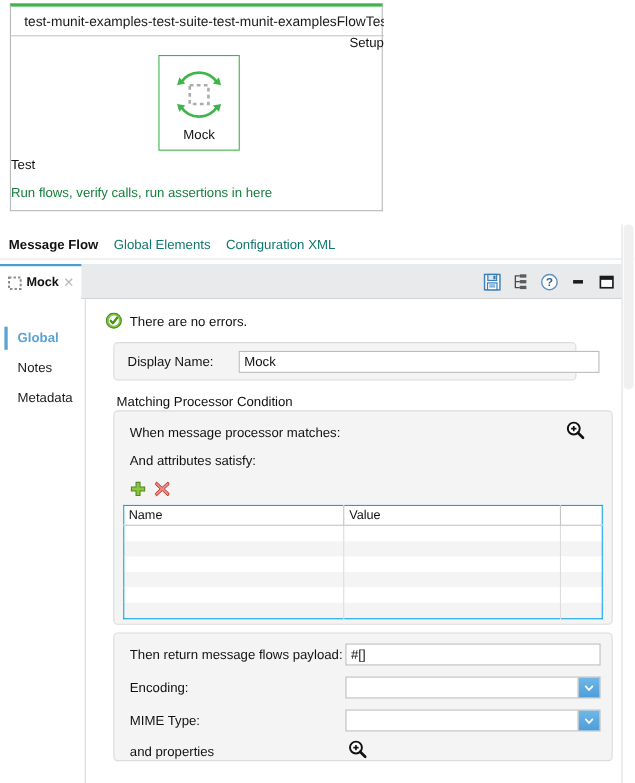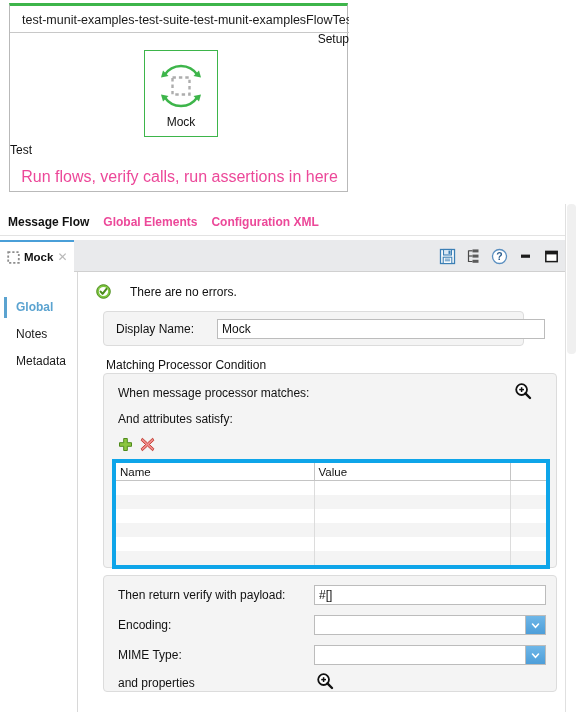--- a/index.html
+++ b/index.html
@@ -94,45 +94,44 @@
     position: absolute;
     left: 0; top: 137px;
     width: 339px;
     font-size: 12px;
     color: #111;
   }
   #hint-label {
     position: absolute;
     left: 0; top: 162px;
     width: 339px;
-    text-align: center;
-    font-size: 16px;
-    color: #ec4899;
+    text-align: left;
+    font-size: 12px;
+    color: #15803d;
   }
 
   
   #view-tabs {
     position: absolute;
     left: 0; top: 208px;
     width: 577px;
     height: 28px;
     background: #ffffff;
     border-bottom: 1px solid #e3e3e3;
     display: flex;
     align-items: center;
     padding-left: 8px;
     box-sizing: border-box;
   }
   .view-tab {
     font-size: 12px;
-    color: #ec4899;
+    color: #0f766e;
     margin-right: 14px;
     cursor: default;
     white-space: nowrap;
-    font-weight: bold;
   }
   .view-tab.active {
     color: #111111;
     font-weight: bold;
   }
 
   
   #editor-header {
     position: absolute;
     left: 0; top: 240px;
@@ -245,21 +244,20 @@
     align-items: center;
   }
   #status-icon {
     width: 15px; height: 15px;
     margin-right: 7px;
     flex: 0 0 auto;
   }
   #status-text {
     font-size: 12px;
     color: #111;
-    margin-left: 12px;
   }
 
   .group-box {
     position: absolute;
     background: #f4f4f4;
     border: 1px solid #dcdcdc;
     border-radius: 4px;
     box-sizing: border-box;
   }
   #display-name-group {
@@ -339,21 +337,21 @@
     position: absolute;
     left: 36px; top: 63px;
     width: 15px; height: 15px;
     cursor: default;
   }
 
   #attrs-table {
     position: absolute;
     left: 8px; top: 85px;
     width: 436px;
-    border: 4px solid #0ea5e9;
+    border: 1px solid #0ea5e9;
     border-collapse: collapse;
     background: #ffffff;
     table-layout: fixed;
   }
   #attrs-table th {
     height: 17px;
     background: #ffffff;
     border-right: 1px solid #c4c4c4;
     border-bottom: 1px solid #c4c4c4;
     font-size: 11.5px;
@@ -664,21 +662,21 @@
             <td></td>
             <td></td>
           </tr>
         </tbody>
       </table>
 
     </div>
 
     <div class="group-box" id="tail-group">
 
-      <span class="tail-label" style="top:12px;">Then return verify with payload:</span>
+      <span class="tail-label" style="top:12px;">Then return message flows payload:</span>
       <input class="tail-field" style="top: 9px;" type="text" value="#[]">
 
       <span class="tail-label" style="top:42px;">Encoding:</span>
       <div class="tail-select-wrap" style="top:39px;">
         <span class="tail-select-value"></span>
         <span class="tail-select-arrow">
           <svg width="9" height="9" viewBox="0 0 9 9">
             <path d="M1.5 3 L4.5 6.3 L7.5 3" fill="none" stroke="#ffffff" stroke-width="1.6" stroke-linecap="round"></path>
           </svg>
         </span>

